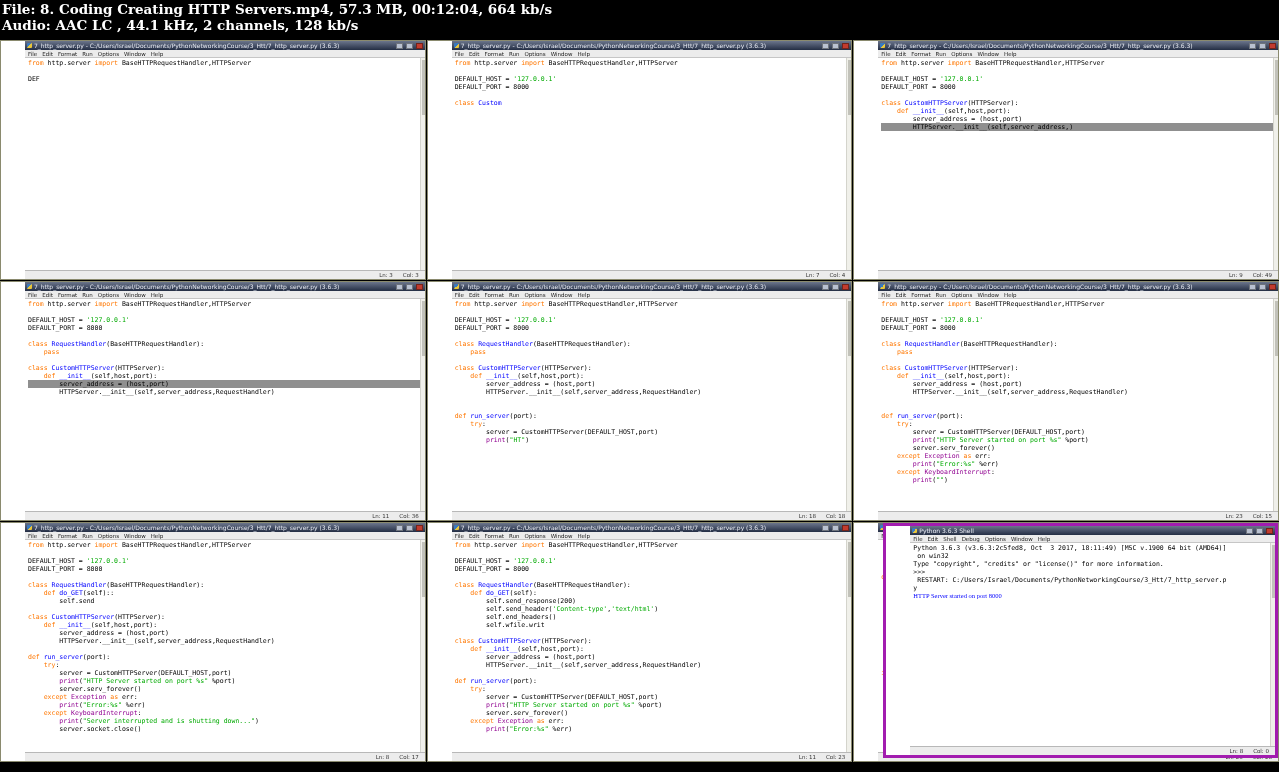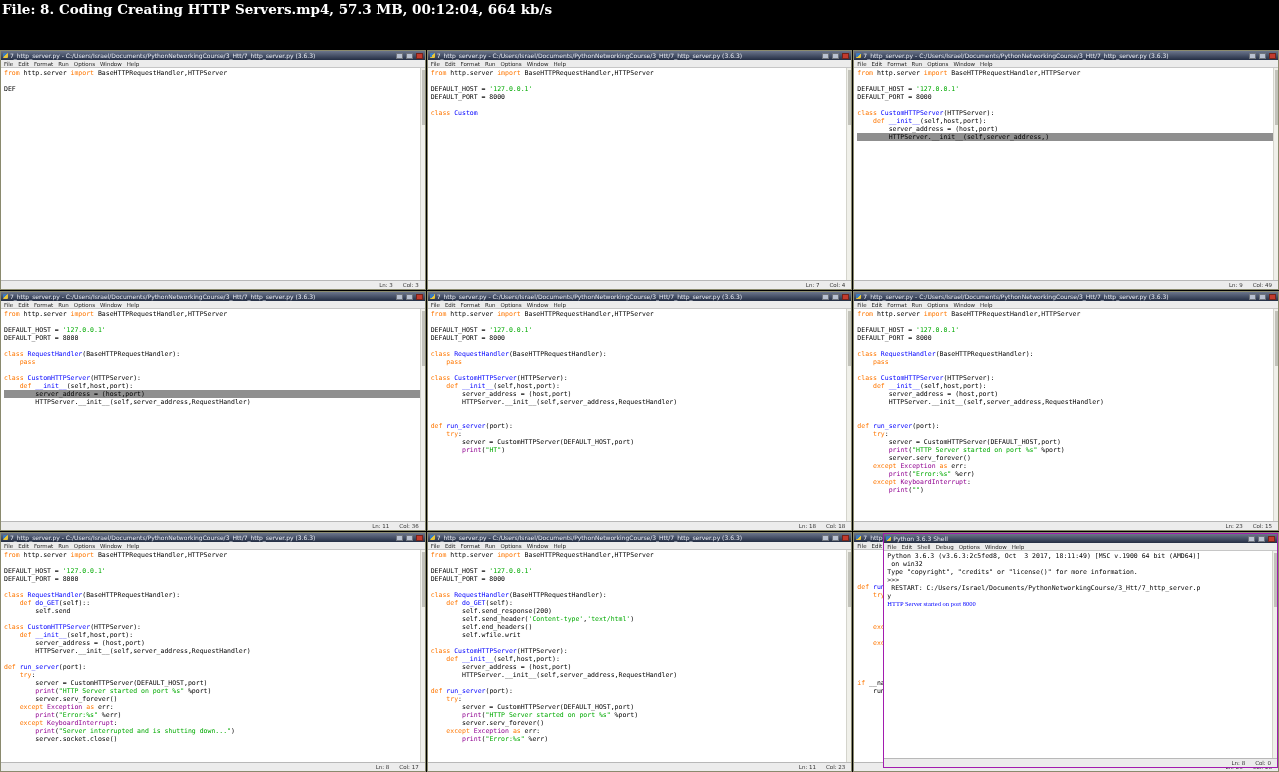--- a/index.html
+++ b/index.html
@@ -1,32 +1,32 @@
 <!DOCTYPE html>
 <html style="--c-k: #ff7700; --c-d: #0000ff; --c-s: #00aa00; --c-b: #900090; --c-o: #0000ff; --c-hl: #8f8f8f; --c-title: #32405f; --c-close: #c23b2e;"><head>
 <meta charset="utf-8">
 <style>
   * { margin:0; padding:0; box-sizing:border-box; }
   html,body { width:1279px; height:772px; background:#000; overflow:hidden;
               font-family:"DejaVu Sans",sans-serif; }
 
   
-  .header { height:50px; background:#000; color:#fff; padding:1px 0 4px 2px; }
+  .header { height:40px; background:#000; color:#fff; padding:1px 0 4px 2px; }
   .header .hline { font-family:"DejaVu Serif",serif; font-weight:bold;
                    font-size:13.5px; line-height:16px; white-space:pre; }
 
   
   .grid { display:grid; width:1279px; height:722px;
           grid-template-columns:repeat(3,1fr); grid-template-rows:repeat(3,1fr);
           gap:1px; background:#000; }
   .cell { position:relative; background:#fff; overflow:hidden; }
 
   
   .win { position:absolute; inset:0; display:flex; flex-direction:column;
-         background:#fff; border:1px solid #8a8a6e; }
+         background:#fff; border:1px solid #8a8a6e;padding-left:24px; }
   .titlebar { flex:none; height:9px; display:flex; align-items:center; gap:2px;
               padding:0 2px; background-color:var(--c-title,#32405f);
               background-image:linear-gradient(rgba(255,255,255,.28),rgba(0,0,0,.28)); }
   .win-icon { flex:none; width:5px; height:5px; border-radius:1px;
               background:linear-gradient(135deg,#3a7abf 50%,#e8c53a 50%); }
   .title-text { flex:1; color:#e9ecf4; font-size:6px; line-height:9px;
                 white-space:nowrap; overflow:hidden; }
   .btn { flex:none; width:7px; height:6px; margin-left:1px; background:#b9c1d1;
          border:1px solid rgba(0,0,0,.4); }
   .btn.close { background:var(--c-close,#c23b2e); }
@@ -47,28 +47,29 @@
   .scrollbar { position:absolute; top:0; right:0; width:5px; height:100%;
                background:#f0f0ea; border-left:1px solid #d4d4cc; }
   .scroll-thumb { position:absolute; top:2px; left:1px; width:3px; height:26%;
                   background:#c2c2ba; }
   .statusbar { flex:none; height:9px; background:#ececec; border-top:1px solid #b8b8b8;
                display:flex; justify-content:flex-end; gap:10px; padding:0 6px;
                font-size:5.5px; line-height:8px; color:#333; }
 
   
   .shell-win { inset:auto; left:30px; top:1px; right:1px; bottom:4px;
-               border:1px solid #a21caf; }
+               border:3px solid #a21caf; }
 </style>
 </head>
 <body>
 
 <div class="page">
   <div class="header">
     <div class="hline">File: 8. Coding Creating HTTP Servers.mp4, 57.3 MB, 00:12:04, 664 kb/s</div>
+    <div class="hline">Audio: AAC LC , 44.1 kHz, 2 channels, 128 kb/s</div>
   </div>
   <div class="grid">
       <div class="cell">
         <div class="win">
           <div class="titlebar">
             <span class="win-icon"></span>
             <span class="title-text">7_http_server.py - C:/Users/Israel/Documents/PythonNetworkingCourse/3_Htt/7_http_server.py (3.6.3)</span>
             <span class="btn"></span>
             <span class="btn"></span>
             <span class="btn close"></span>

